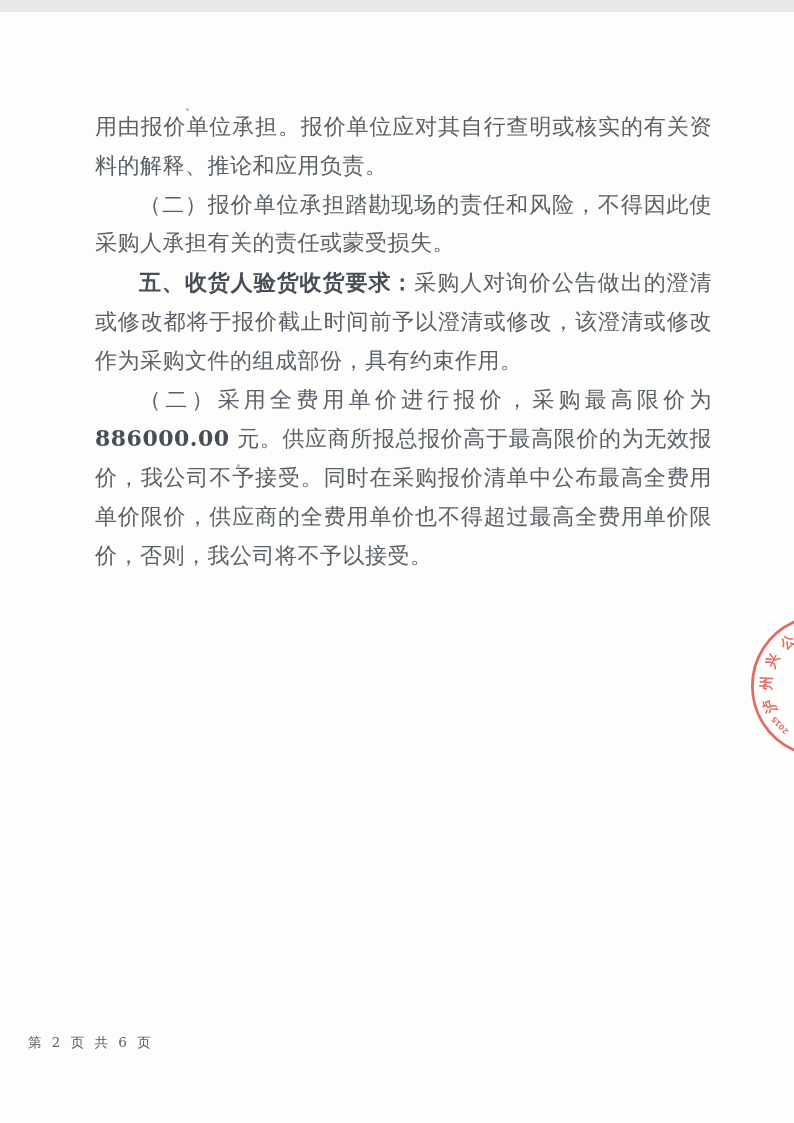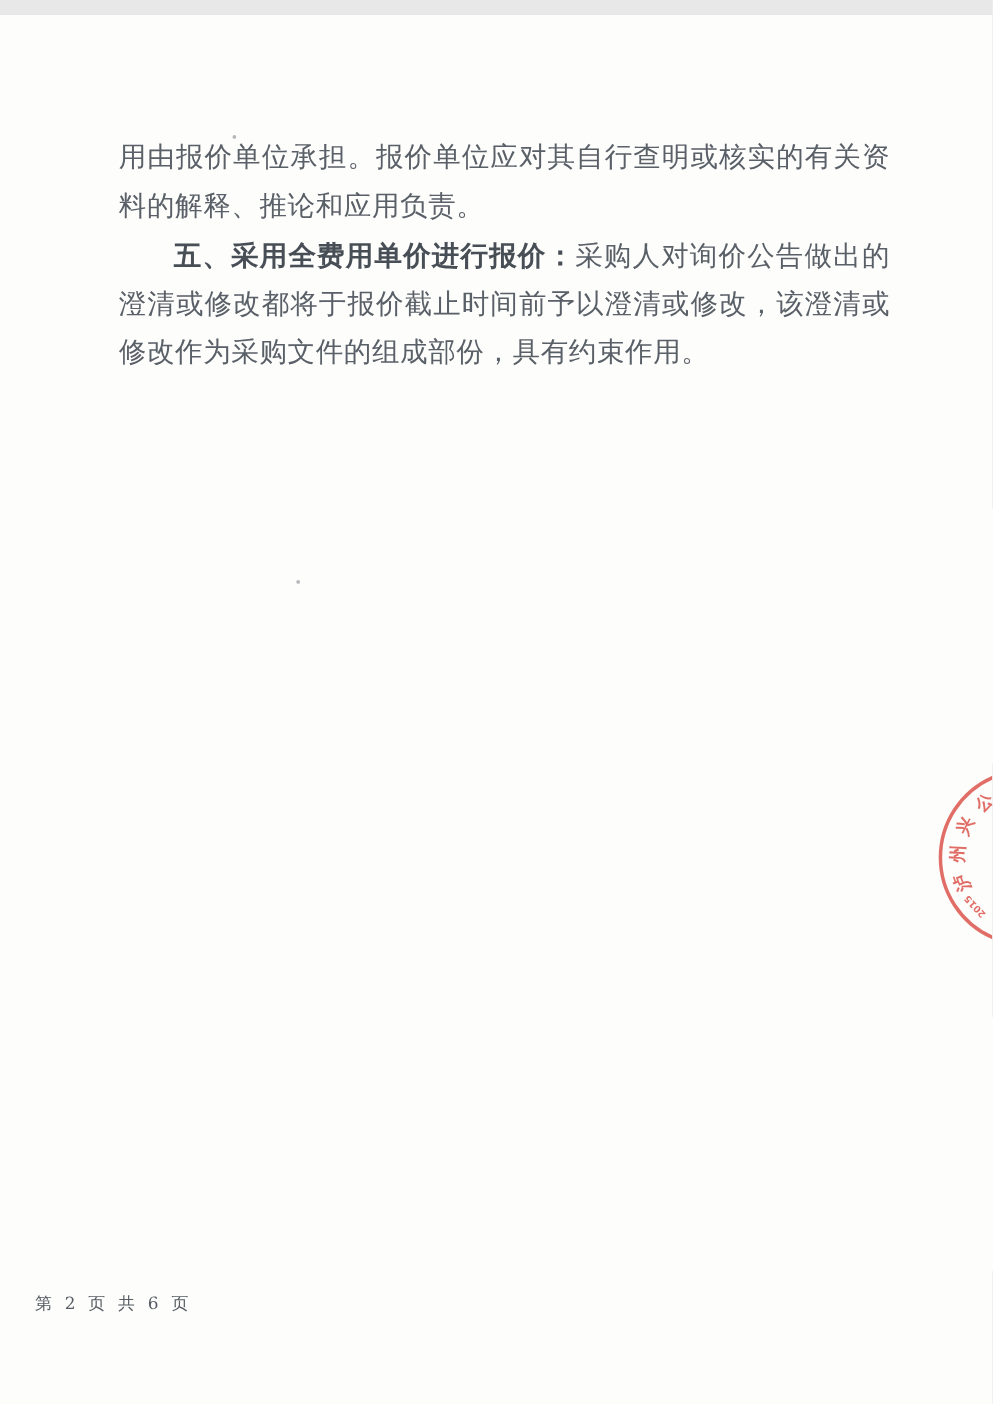--- a/index.html
+++ b/index.html
@@ -59,25 +59,27 @@
   }
 </style>
 </head>
 <body>
 
 <div class="page">
 
   <div class="content">
     <p class="no-indent"><span>用由报价单位承担。报价单位应对其自行查明或核实的有关资料的解释、推论和应用负责。</span></p>
 
+    <p><span>（二）报价单位承担踏勘现场的责任和风险，不得因此使采购人承担有关的责任或蒙受损失。</span></p>
 
-    <p><span class="b">五、采用全费用单价进行报价：</span><span>采购人对询价公告做出的澄清或修改都将于报价截止时间前予以澄清或修改，该澄清或修改作为采购文件的组成部份，具有约束作用。</span></p>
+    <p><span class="b">五、收货人验货收货要求：</span><span>采购人对询价公告做出的澄清或修改都将于报价截止时间前予以澄清或修改，该澄清或修改作为采购文件的组成部份，具有约束作用。</span></p>
 
 
 
+    <p><span>（二）采用全费用单价进行报价，采购最高限价为 </span><span class="b">886000.00</span><span> 元。供应商所报总报价高于最高限价的为无效报价，我公司不予接受。同时在采购报价清单中公布最高全费用单价限价，供应商的全费用单价也不得超过最高全费用单价限价，否则，我公司将不予以接受。</span></p>
 
   </div>
 
   <div class="footer">第 2 页 共 6 页</div>
 
   <svg class="stamp" viewBox="0 0 50 152" xmlns="http://www.w3.org/2000/svg">
     <path d="M 50 12 A 70 70 0 0 0 50 140" fill="none" stroke="#dc5a52" stroke-width="2.8" stroke-linecap="round"></path>
     <text x="0" y="0" transform="translate(44.1,32.7) rotate(-38)" text-anchor="middle" dominant-baseline="middle" font-size="14" fill="#dc5a52">公</text>
     <text x="0" y="0" transform="translate(29,51) rotate(-63)" text-anchor="middle" dominant-baseline="middle" font-size="14" fill="#dc5a52">兴</text>
     <text x="0" y="0" transform="translate(23.1,73.1) rotate(-87)" text-anchor="middle" dominant-baseline="middle" font-size="14" fill="#dc5a52">州</text>

